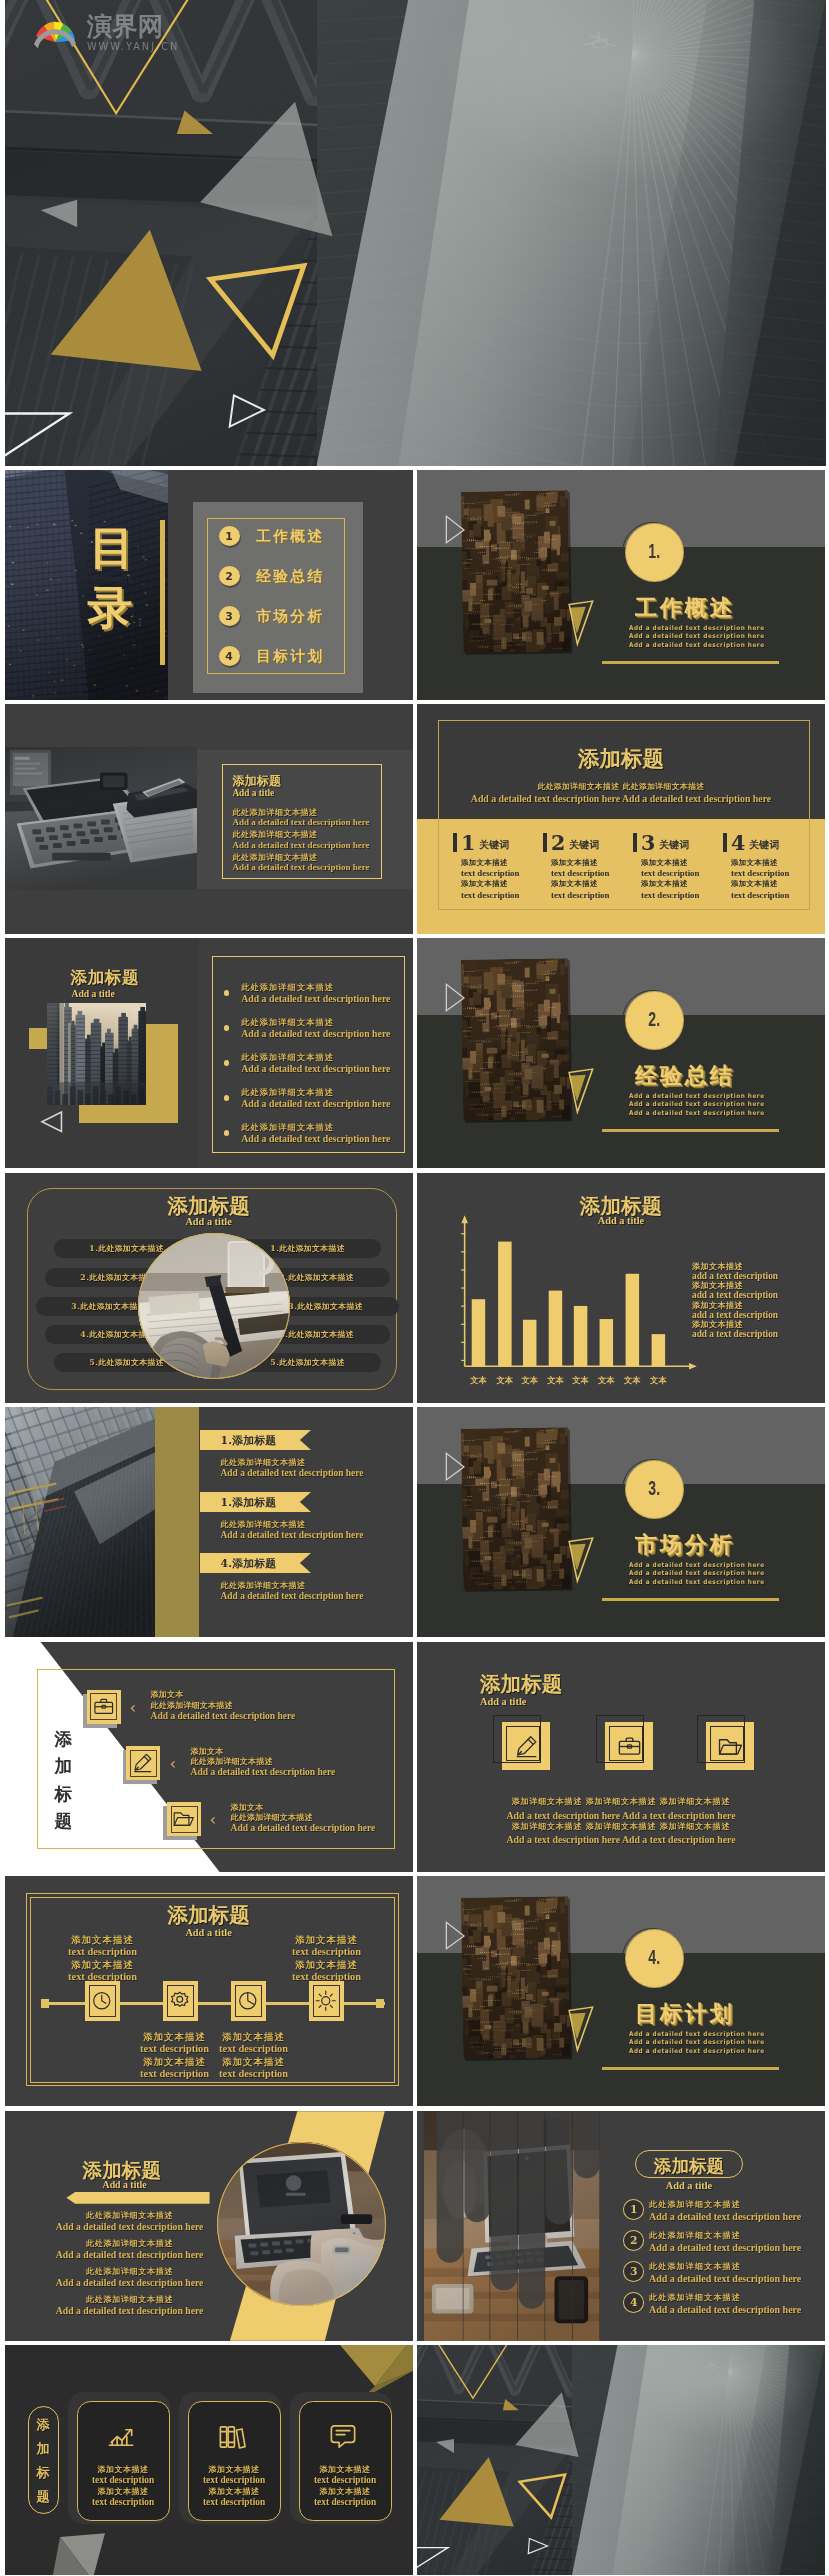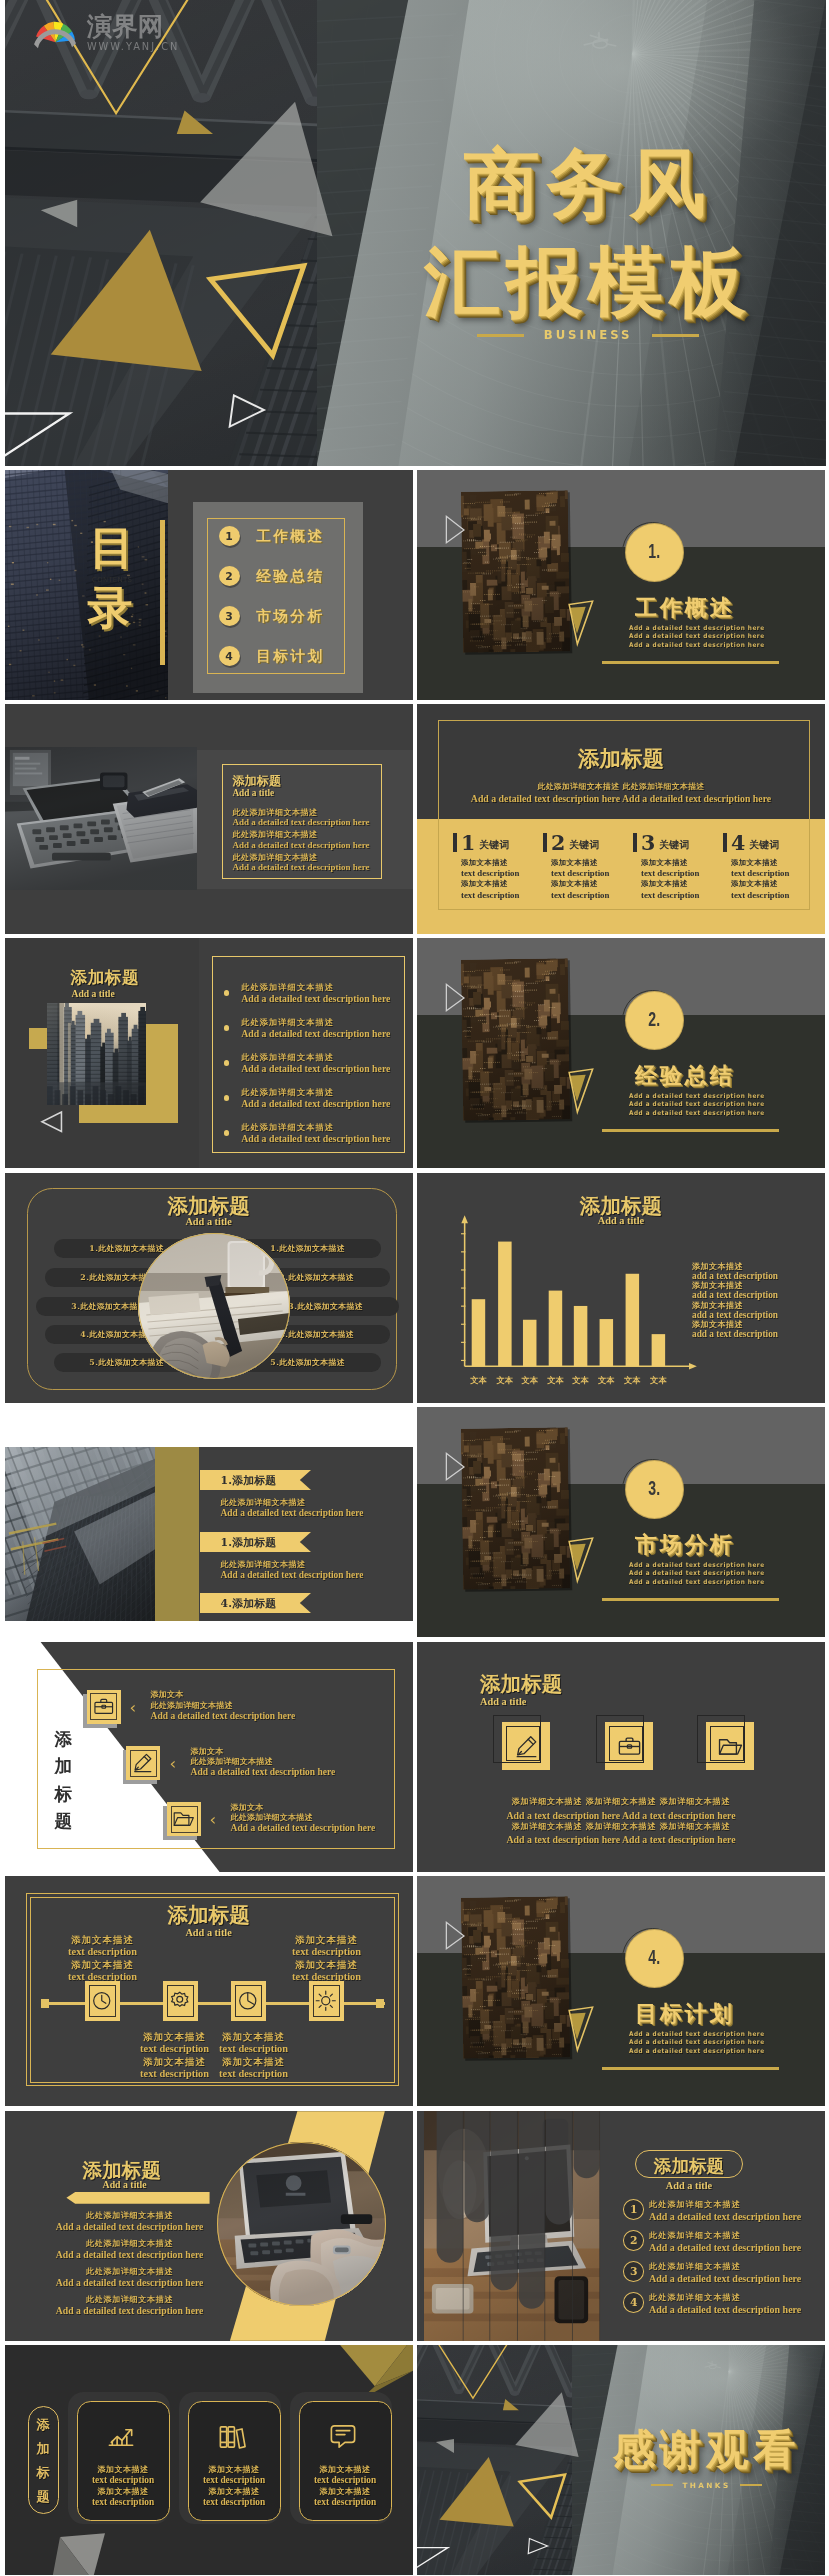--- a/index.html
+++ b/index.html
@@ -1515,29 +1515,20 @@
       <polygon points="40.4,-4 188.8,-4 113.5,115.6" fill="none" stroke="#e0b94e" stroke-width="2.2"></polygon>
       <polygon points="296.4,103.9 334.6,241.2 199.4,206.7" fill="#b9bbb8" opacity=".62"></polygon>
       <polygon points="183.5,112.9 212.6,136.8 175.5,136.8" fill="#ab8e3d"></polygon>
       <polygon points="36.6,214.7 73.8,204.1 73.8,232.2" fill="#a3a5a2" opacity=".78"></polygon>
       <polygon points="148,234.8 201,379 46.7,362.1" fill="#ab8c3c"></polygon>
       <polygon points="210,285.2 305.4,271.4 273.6,363.1" fill="none" stroke="#e5bf55" stroke-width="5"></polygon>
       <polygon points="233.9,404 264.6,418.8 229.6,435.8" fill="none" stroke="#e8e8e8" stroke-width="2"></polygon>
       <polygon points="-5,422.5 65.8,422.5 -2,466.5" fill="none" stroke="#f2f2f2" stroke-width="2.4"></polygon>
     </svg>
 
-    <div class="cov-title" style="left:383px;top:146px;width:401px;text-align:center;">
-      <div class="cov-t1" style="font-size:76px;letter-spacing:6.9px;">商务风</div>
-      <div class="cov-t2" style="font-size:76px;letter-spacing:5.9px;margin-top:21.5px;">汇报模板</div>
-      <div style="margin-top:8.8px;display:flex;align-items:center;justify-content:center;gap:19.6px;">
-        <span style="display:block;width:47px;height:2.9px;background:#c9a94a;"></span>
-        <span class="cov-sub" style="font-size:11.7px;letter-spacing:2.9px;">BUSINESS</span>
-        <span style="display:block;width:47px;height:2.9px;background:#c9a94a;"></span>
-      </div>
-    </div>
 
     <div class="wm" style="left:25.4px;top:13.7px;display:flex;align-items:center;gap:5.9px;">
       <svg width="51" height="39" viewBox="0 0 52 40">
         <g transform="translate(26,28)">
           <path d="M0 0 L-20 -6 A21 21 0 0 1 -12 -17 Z" fill="#e8453c"></path>
           <path d="M0 0 L-12 -17 A21 21 0 0 1 -2 -21 Z" fill="#f5a623"></path>
           <path d="M0 0 L-2 -21 A21 21 0 0 1 8 -19 Z" fill="#f8e71c"></path>
           <path d="M0 0 L8 -19 A21 21 0 0 1 17 -11 Z" fill="#4caf50"></path>
           <path d="M0 0 L17 -11 A21 21 0 0 1 20 -2 Z" fill="#2196f3"></path>
           <path d="M-22 2 A23 23 0 0 1 21 1 L17 5 A18 18 0 0 0 -18 6 Z" fill="#9b9b9b"></path>
@@ -1841,21 +1832,21 @@
       <div style="font-family:'DejaVu Serif',serif;font-weight:bold;font-size:8px;letter-spacing:0.5px;line-height:1.12;color:#dcb95e;text-shadow:0.7px 0.7px 0 rgba(0,0,0,.5);white-space:nowrap;">添加文本描述</div>
       <div style="font-family:'Liberation Serif',serif;font-weight:bold;font-size:9.3px;letter-spacing:0px;line-height:1.12;color:#dcb95e;text-shadow:0.7px 0.7px 0 rgba(0,0,0,.5);white-space:nowrap;">add a text description</div>
       <div style="font-family:'DejaVu Serif',serif;font-weight:bold;font-size:8px;letter-spacing:0.5px;line-height:1.12;color:#dcb95e;text-shadow:0.7px 0.7px 0 rgba(0,0,0,.5);white-space:nowrap;">添加文本描述</div>
       <div style="font-family:'Liberation Serif',serif;font-weight:bold;font-size:9.3px;letter-spacing:0px;line-height:1.12;color:#dcb95e;text-shadow:0.7px 0.7px 0 rgba(0,0,0,.5);white-space:nowrap;">add a text description</div>
       <div style="font-family:'DejaVu Serif',serif;font-weight:bold;font-size:8px;letter-spacing:0.5px;line-height:1.12;color:#dcb95e;text-shadow:0.7px 0.7px 0 rgba(0,0,0,.5);white-space:nowrap;">添加文本描述</div>
       <div style="font-family:'Liberation Serif',serif;font-weight:bold;font-size:9.3px;letter-spacing:0px;line-height:1.12;color:#dcb95e;text-shadow:0.7px 0.7px 0 rgba(0,0,0,.5);white-space:nowrap;">add a text description</div>
       <div style="font-family:'DejaVu Serif',serif;font-weight:bold;font-size:8px;letter-spacing:0.5px;line-height:1.12;color:#dcb95e;text-shadow:0.7px 0.7px 0 rgba(0,0,0,.5);white-space:nowrap;">添加文本描述</div>
       <div style="font-family:'Liberation Serif',serif;font-weight:bold;font-size:9.3px;letter-spacing:0px;line-height:1.12;color:#dcb95e;text-shadow:0.7px 0.7px 0 rgba(0,0,0,.5);white-space:nowrap;">add a text description</div>
     </div>
   </div>
-  <div class="slide gs" style="left:4.6px;top:1407px;width:408px;height:174px;margin-top:40px;">
+  <div class="slide gs" style="left:4.6px;top:1407px;width:408px;height:230px;">
     <svg class="abs" style="left:0;top:0;width:150px;height:230px;" viewBox="0 0 152 234" preserveAspectRatio="none">
         <use href="#sym-struct"></use>
       </svg>
     <div class="abs" style="left:150px;top:0;width:44px;height:230px;background:#9d8a44;"></div>
     <svg class="abs" style="left:195px;top:23px;width:111px;height:20px;" viewBox="0 0 113.391 20.3906" width="111" height="20">
       <polygon points="0,0 113.4,0 102,10.2 113.4,20.4 0,20.4" fill="#efcc6e"></polygon>
     </svg>
     <div class="abs" style="left:216px;top:27px;font-family:'DejaVu Serif',serif;font-weight:bold;font-size:10.8px;color:#2f2f2f;letter-spacing:0.2px;">1.添加标题</div>
     <div class="abs" style="left:216px;top:50px;font-family:'DejaVu Serif',serif;font-weight:bold;font-size:8px;letter-spacing:0.5px;color:#d9b453;text-shadow:0.7px 0.7px 0 rgba(0,0,0,.5);white-space:nowrap;">此处添加详细文本描述</div>
     <div class="abs" style="left:216px;top:61px;font-family:'Liberation Serif',serif;font-weight:bold;font-size:9.4px;color:#d9b453;text-shadow:0.7px 0.7px 0 rgba(0,0,0,.5);white-space:nowrap;">Add a detailed text description here</div>
@@ -2242,24 +2233,16 @@
     <svg class="abs" style="left:0;top:0;width:408px;height:230px;" viewBox="0 0 417 234.5" width="408" height="230">
       <polygon points="20.8,-3 93.3,-3 57.2,54.1" fill="none" stroke="#e0b94e" stroke-width="1.4"></polygon>
       <polygon points="147.9,47.9 165.2,114.2 100.4,101.9" fill="#b9bbb8" opacity=".62"></polygon>
       <polygon points="90.2,55 104.1,66.4 87.8,66.4" fill="#ab8e3d"></polygon>
       <polygon points="19.3,98.8 37.8,95.7 37.8,110.2" fill="#a3a5a2" opacity=".78"></polygon>
       <polygon points="73.3,114.2 98.9,185.2 23,178.4" fill="#ab8c3c"></polygon>
       <polygon points="105,139.5 151.3,132.1 137.1,175.9" fill="none" stroke="#e5bf55" stroke-width="2.6"></polygon>
       <polygon points="114.9,197.5 133.4,205.2 113.7,212.9" fill="none" stroke="#e8e8e8" stroke-width="1.2"></polygon>
       <polygon points="-5.4,206.8 31.6,206.8 -2.3,228.3" fill="none" stroke="#f2f2f2" stroke-width="1.4"></polygon>
     </svg>
-    <div class="abs" style="left:176px;top:84px;width:227px;text-align:center;">
-      <div class="cov-t1" style="font-size:42px;letter-spacing:4.9px;">感谢观看</div>
-      <div style="margin-top:9.8px;display:flex;align-items:center;justify-content:center;gap:9.8px;">
-        <span style="display:block;width:21.5px;height:2px;background:#c9a94a;"></span>
-        <span class="cov-sub" style="font-size:7.3px;letter-spacing:2.4px;">THANKS</span>
-        <span style="display:block;width:21.5px;height:2px;background:#c9a94a;"></span>
-      </div>
-    </div>
   </div>
 
 </div>
 
 
 </body></html>

